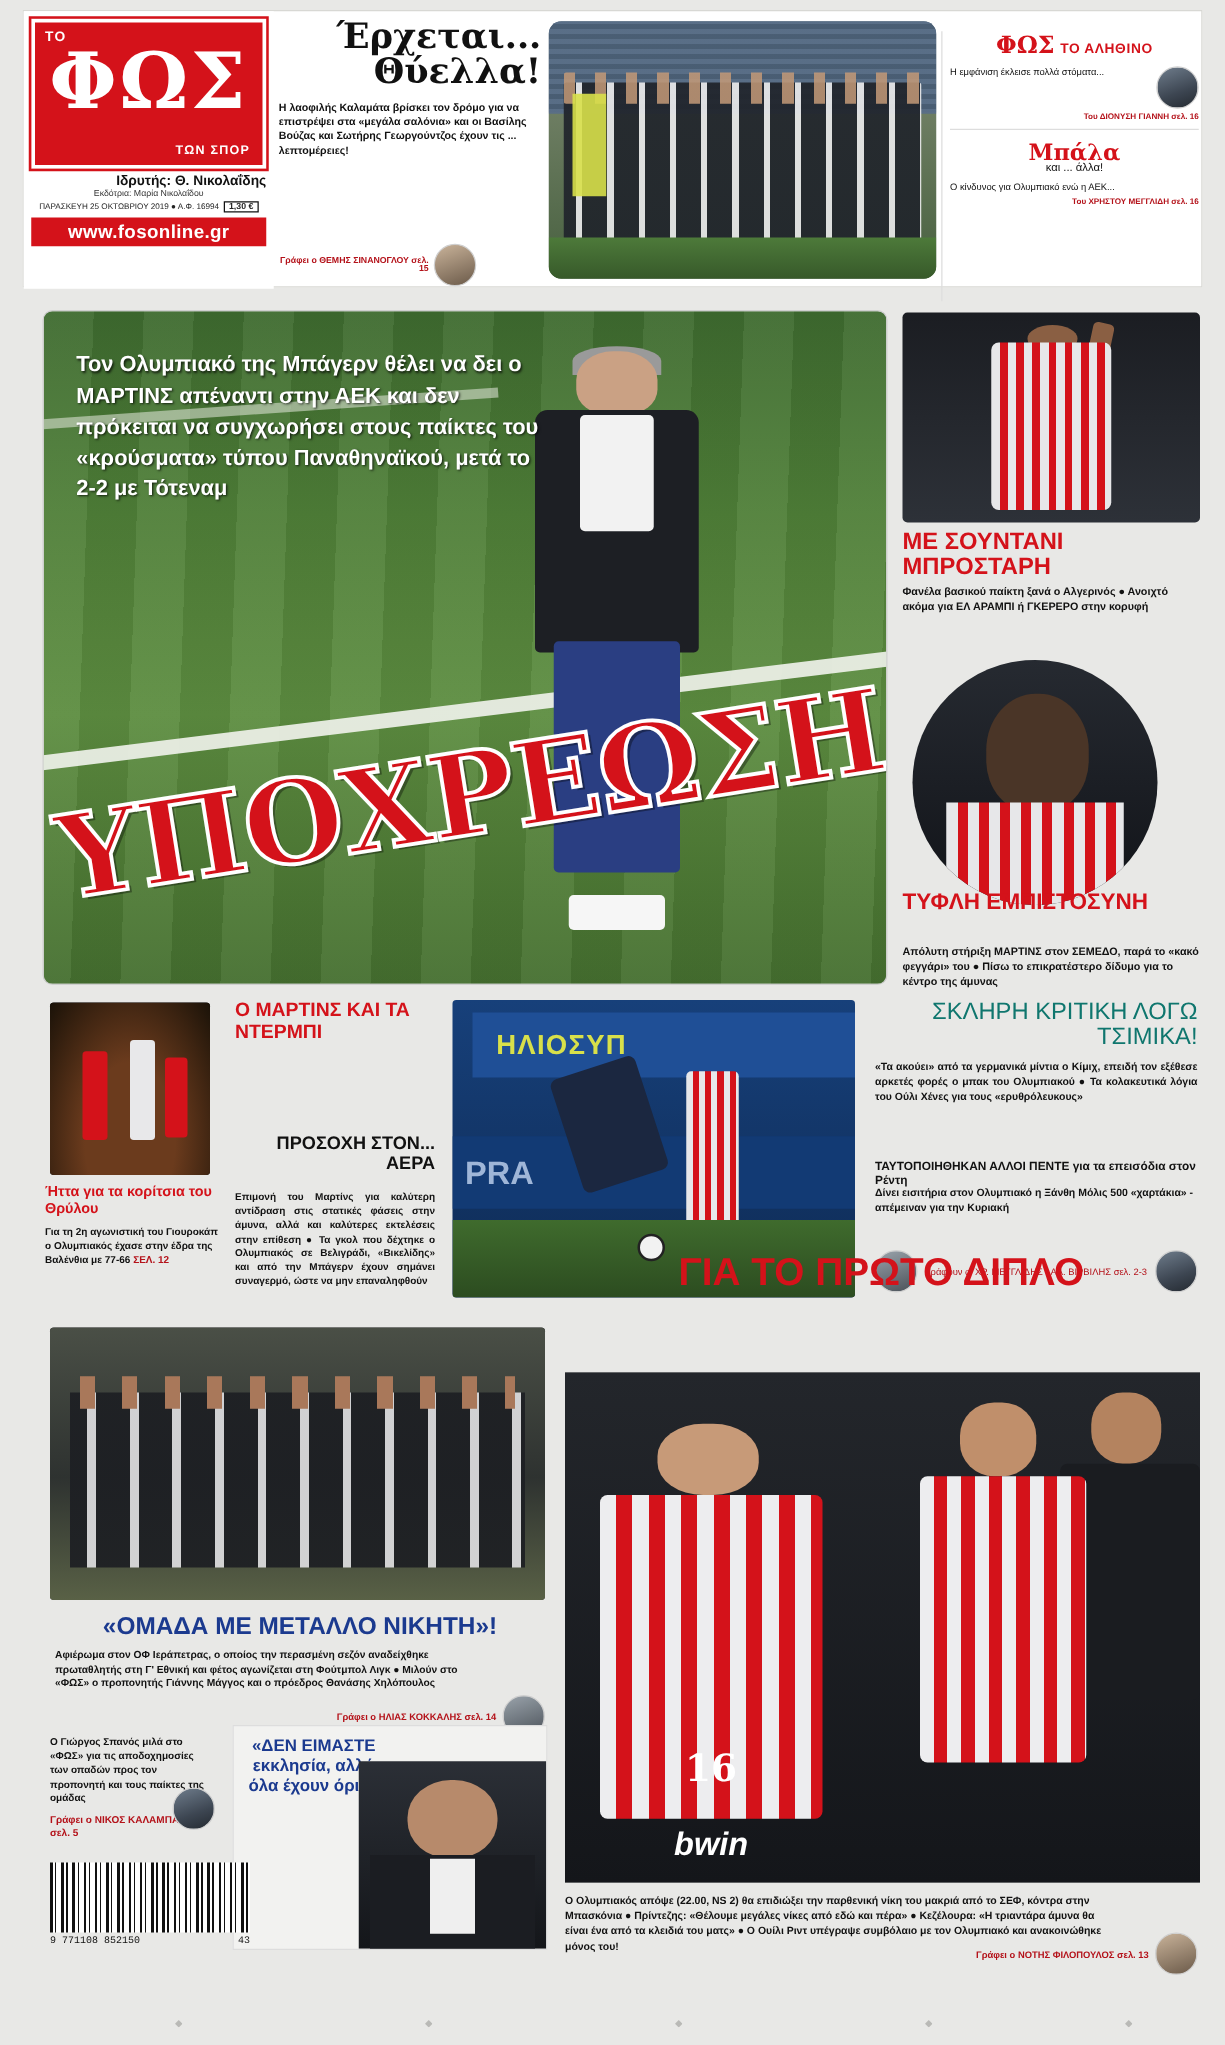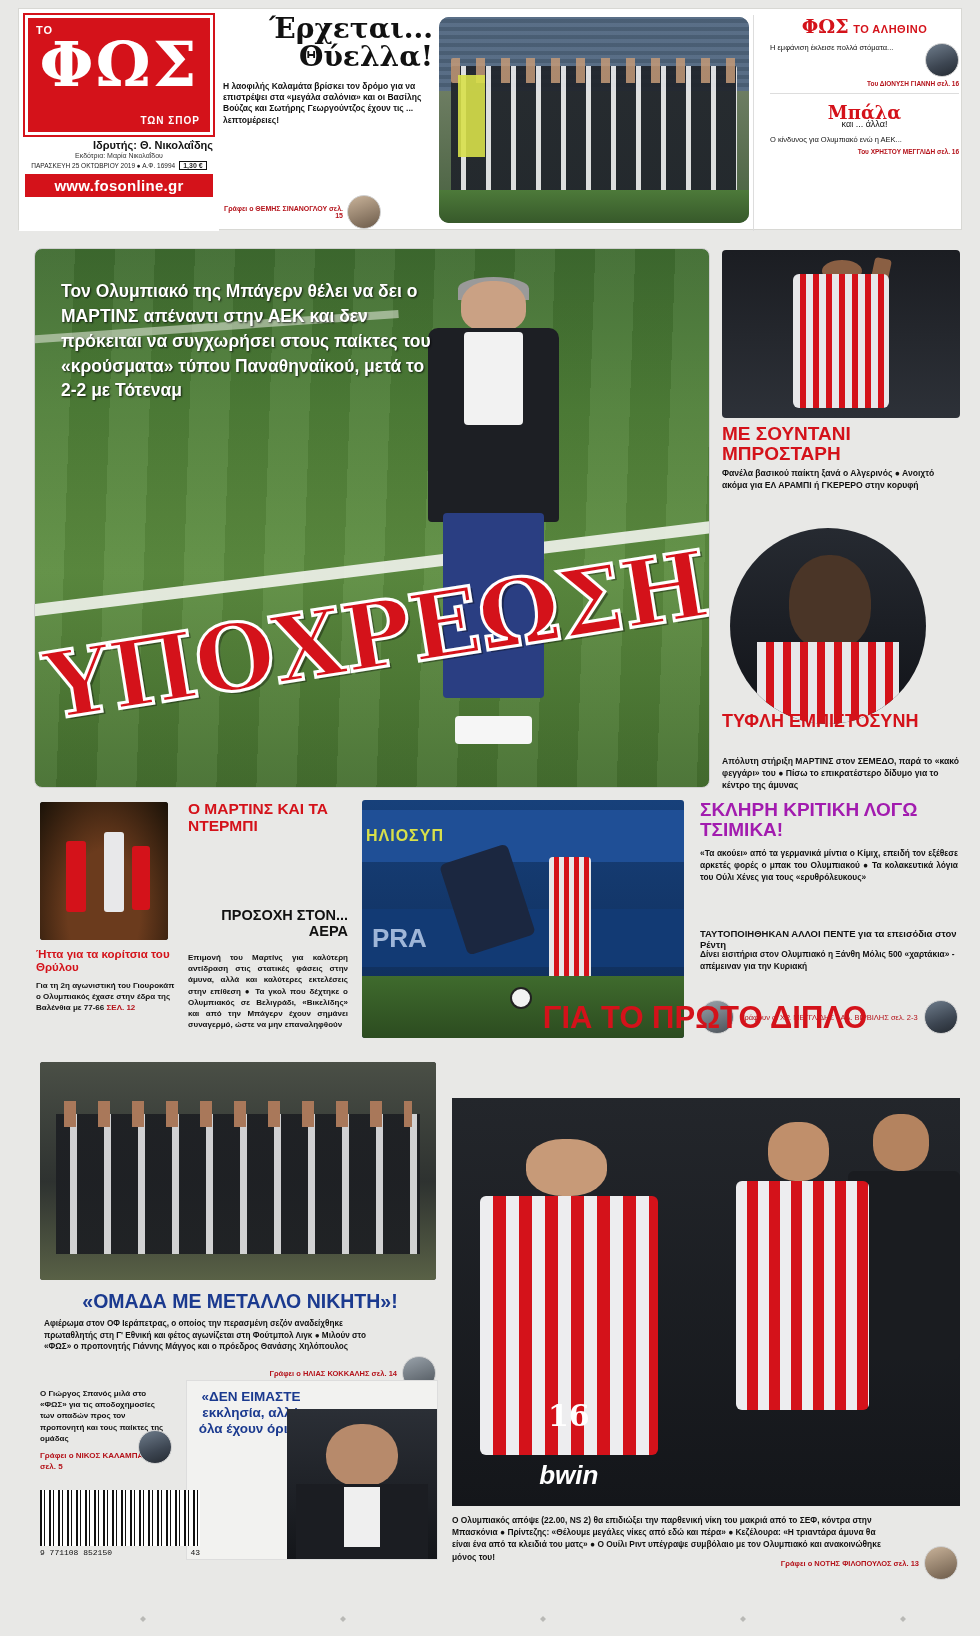--- a/index.html
+++ b/index.html
@@ -96,22 +96,22 @@
     opacity:.92; border-radius:2px;}
   .tp-heads { position:absolute; left:4%; top:20%; width:92%; height:12%;
     background:repeating-linear-gradient(90deg,#c49a78 0 9px,transparent 9px 25px);
     border-radius:2px; opacity:.85;}
   .tp-gk { position:absolute; left:6%; top:28%; width:9%; height:40%;
     background:#d8e04a; opacity:.9;}
   .tp-grass { position:absolute; left:0; bottom:0; width:100%; height:16%;
     background:linear-gradient(#4d7a3a,#37592a);}
   
   .right-rail {
-    position:absolute; left:734px; top:6px; width:206px; height:216px;
-    border-left:1px solid #ddd; padding-left:16px;
+    position:absolute; left:734px; top:16px; width:206px; height:216px;
+    border-left:1px solid #ddd; padding-left:6px;
   }
   .rr-logo { text-align:center; }
   .rr-logo .f { color:#d4121a; font-size:19px; font-weight:bold; font-family:"DejaVu Serif",serif;}
   .rr-logo .t { color:#d4121a; font-size:11px; font-weight:bold; letter-spacing:.5px;}
   .rr-block { margin-top:6px; display:flex; gap:4px; align-items:flex-start;}
   .rr-text { font-size:7.5px; line-height:1.35; color:#111; flex:1;}
   .rr-ref { font-size:6.5px; color:#b4121a; font-weight:bold; text-align:right; margin-top:3px;}
   .rr-mpala { text-align:center; margin-top:8px; }
   .rr-mpala .m1 { font-size:18px; font-weight:bold; color:#111; font-family:"DejaVu Serif",serif;}
   .rr-mpala .m1 b { color:#d4121a; }
@@ -247,37 +247,37 @@
     color:#111; font-size:14.5px; font-weight:bold; line-height:1.1; text-align:right;
   }
   .m-b2 {
     position:absolute; left:188px; top:952px; width:160px;
     font-size:8px; line-height:1.4; color:#111; font-weight:bold; text-align:justify;
   }
   .mid-photo {
     position:absolute; left:362px; top:800px; width:322px; height:238px;
     background:linear-gradient(#17407a,#0e2b55); border-radius:3px; overflow:hidden;
   }
-  .mid-photo .banner { position:absolute; left:0; top:4%; width:100%; height:22%;
-    background:#1f4f96; color:#d8e04a; font-weight:bold; font-size:16px;
-    display:flex; align-items:center; letter-spacing:1px; padding-left:4px; overflow:hidden;}
+  .mid-photo .banner { position:absolute; left:16px; top:4%; width:100%; height:22%;
+    background:#1f4f96; color:#d8e04a; font-weight:bold; font-size:22px;
+    display:flex; align-items:center; letter-spacing:1px; padding-left:19px; overflow:hidden;}
   .mid-photo .adv { position:absolute; left:0; top:46%; width:100%; height:24%;
     background:#123a74; color:#9fb6d8; font-weight:bold; font-size:26px;
     display:flex; align-items:center; padding-left:10px;}
   .mid-photo .grass { position:absolute; left:0; bottom:0; width:100%; height:26%;
     background:linear-gradient(#3f6b2d,#2c4c20);}
   .mid-photo .pl-red { position:absolute; left:58%; top:24%; width:13%; height:52%;
     background:repeating-linear-gradient(90deg,#e7e7e9 0 5px,#d4121a 5px 10px); border-radius:4px;}
   .mid-photo .pl-dark { position:absolute; left:28%; top:22%; width:22%; height:40%;
     background:#1b2740; border-radius:6px; transform:rotate(-18deg);}
   .mid-photo .ball { position:absolute; left:46%; bottom:12%; width:22px; height:22px;
     border-radius:50%; background:#f2f2f2; border:2px solid #222;}
   .r2-h {
     position:absolute; left:700px; top:800px; width:258px;
-    color:#a21caf; font-size:19px; font-weight:bold; line-height:1.06;
+    color:#0f766e; font-size:19px; font-weight:normal; line-height:1.06;text-align:right;
   }
   .r2-b {
     position:absolute; left:700px; top:848px; width:258px;
     font-size:8.4px; line-height:1.4; color:#111; font-weight:bold; text-align:justify;
   }
   .r2-sub {
     position:absolute; left:700px; top:928px; width:258px;
     color:#111; font-size:9.5px; font-weight:bold;
   }
   .r2-b2 {

